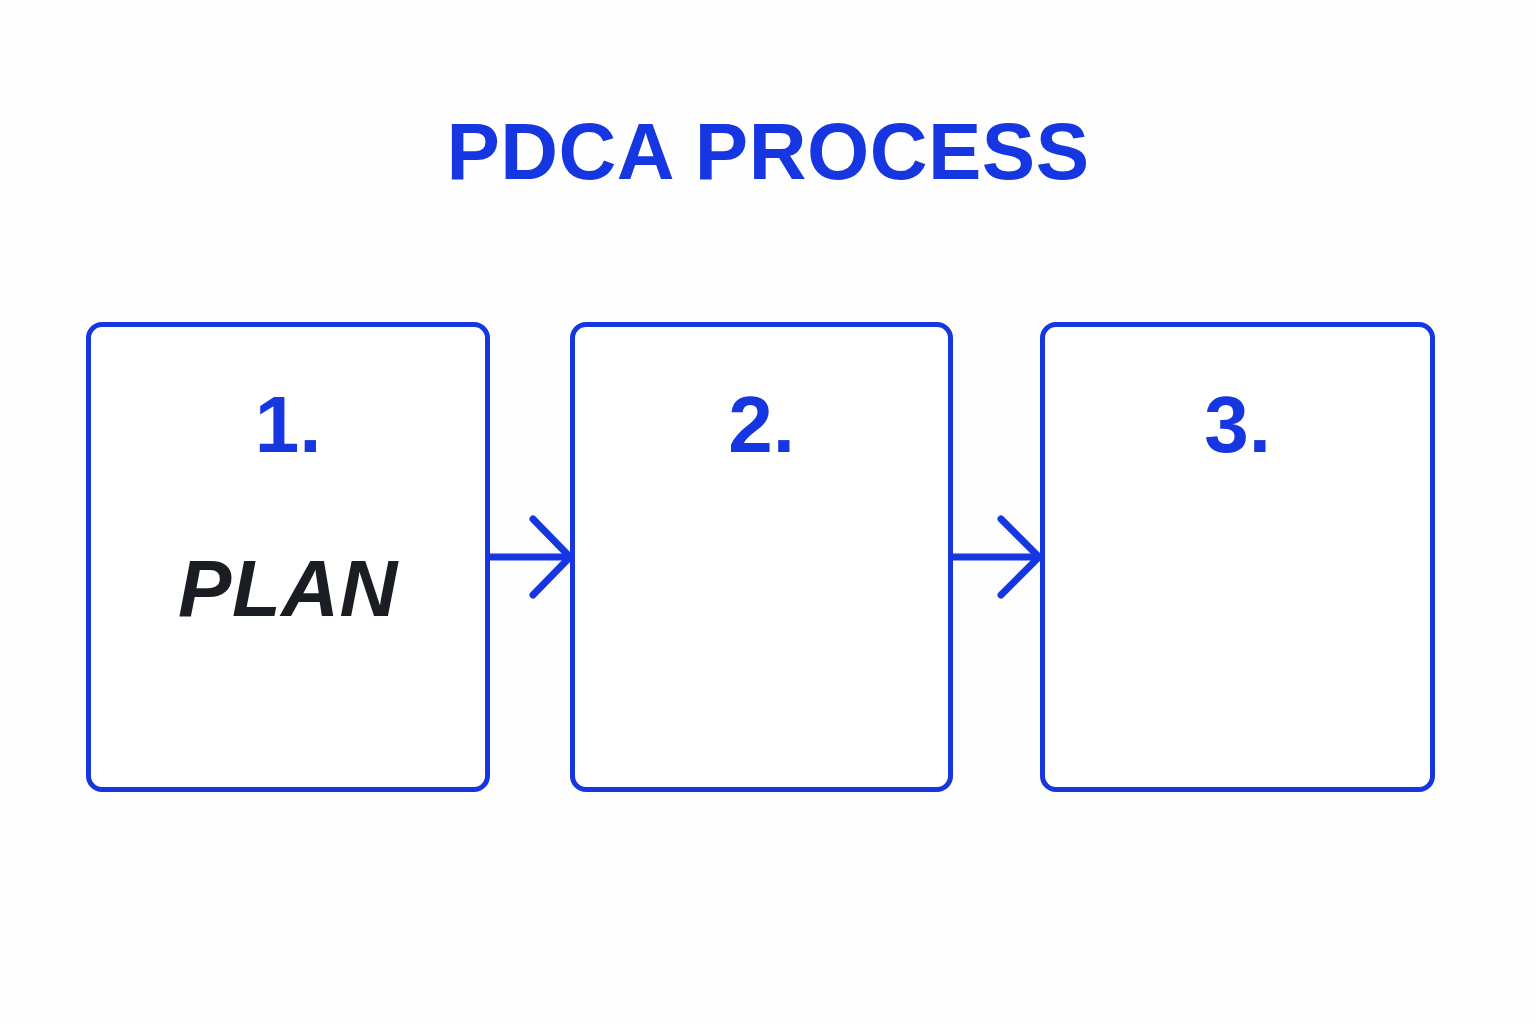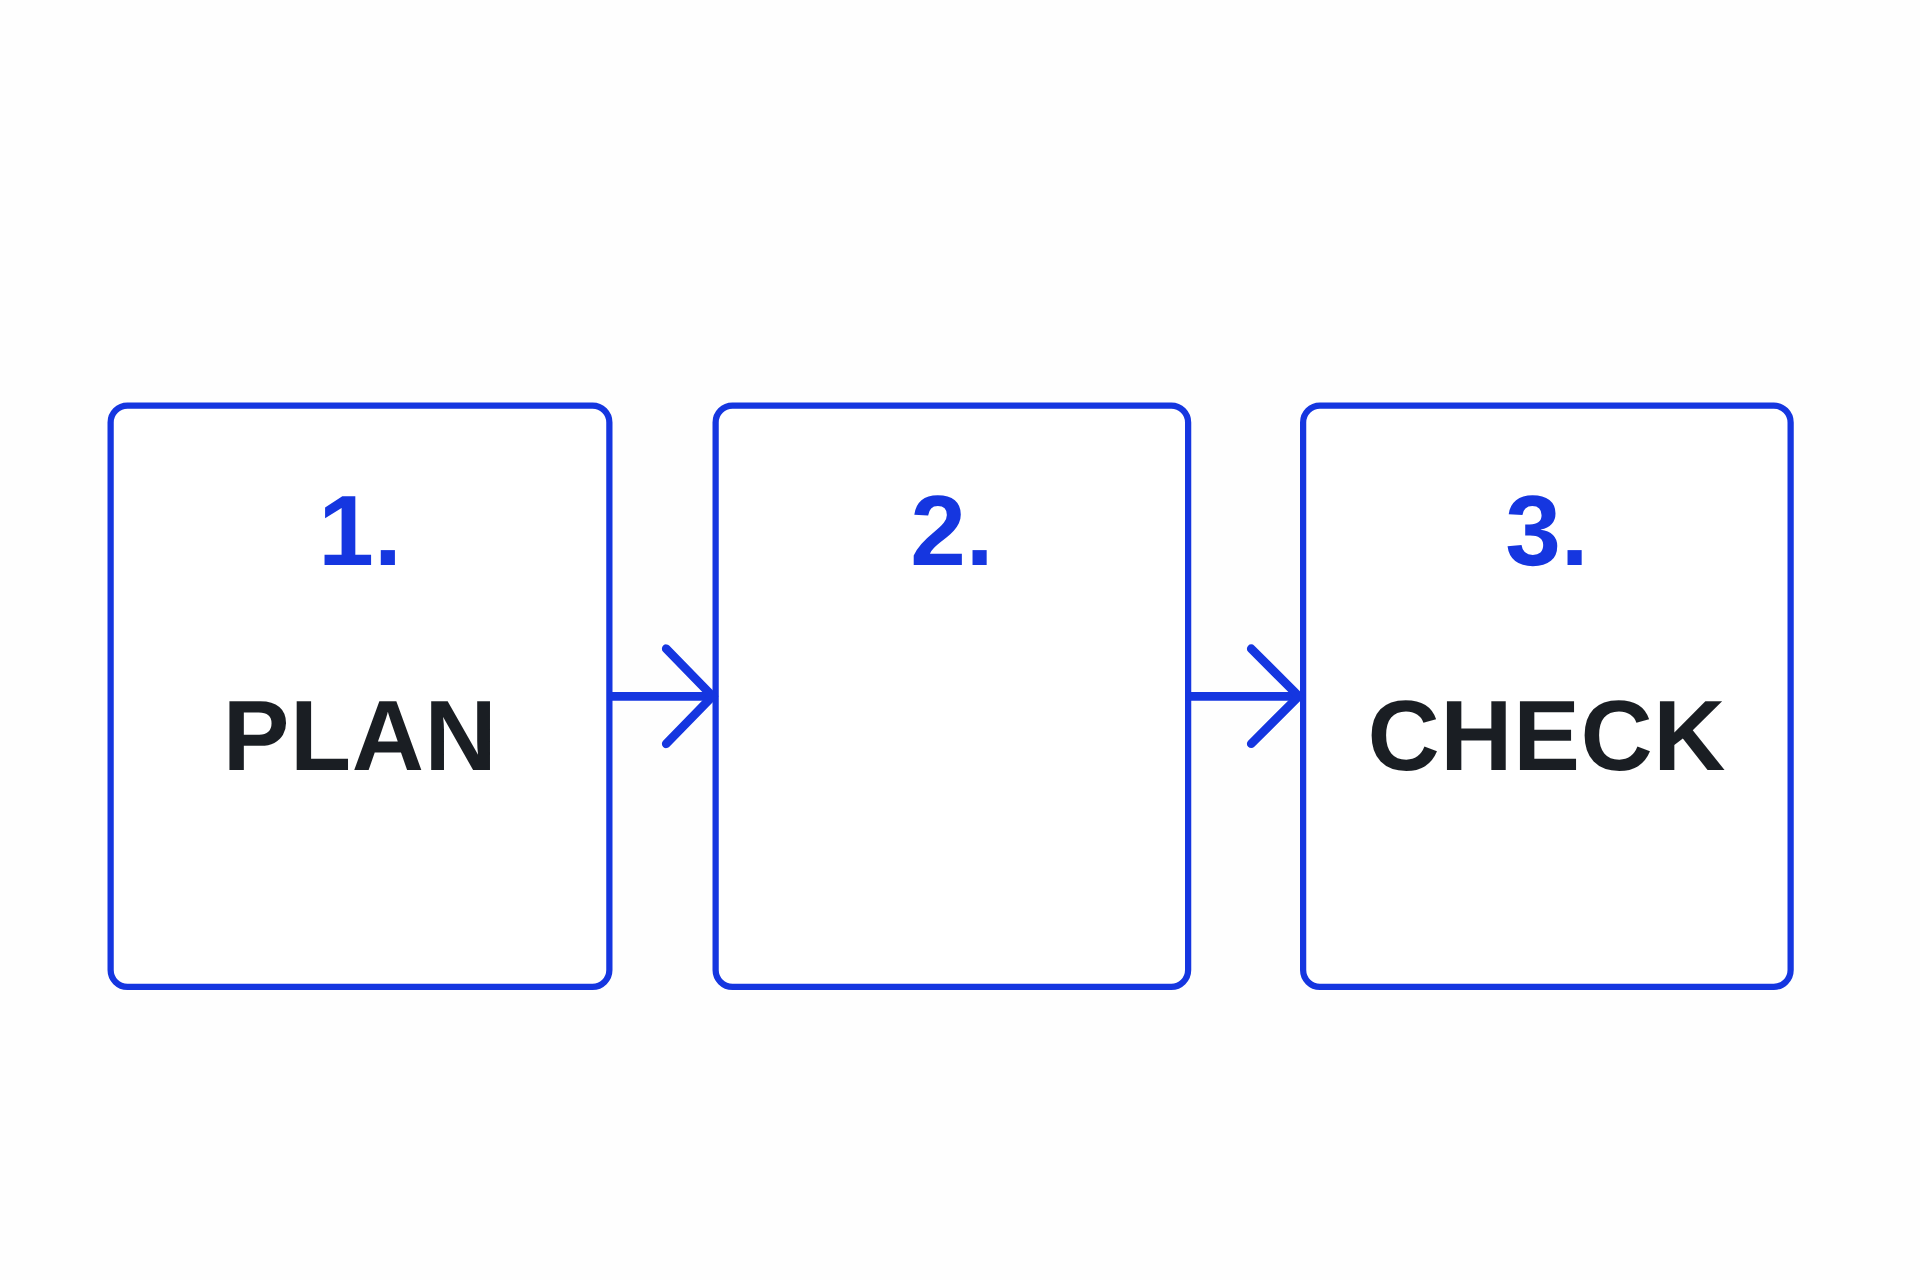--- a/index.html
+++ b/index.html
@@ -68,38 +68,40 @@
     position: absolute;
     left: 0;
     right: 0;
     top: 222px;
     text-align: center;
     font-size: 80px;
     font-weight: bold;
     color: #1a1e23;
     line-height: 1.0;
     letter-spacing: 0.5px;
+    font-style: italic;
   }
 
   
   .arrow-connector {
     position: absolute;
     top: 509px;
     height: 96px;
     z-index: 3;
     overflow: visible;
   }
   #arrow-connector-1 { left: 486px; width: 90px; }
   #arrow-connector-2 { left: 949px; width: 96px; }
 </style>
 </head>
 <body>
 
 <div id="canvas">
 
+  <div id="diagram-title">PDCA PROCESS</div>
 
   <div class="stage-box" id="stage-box-1">
     <div class="stage-number">1.</div>
     <div class="stage-label">PLAN</div>
   </div>
 
   <div class="arrow-connector" id="arrow-connector-1">
     <svg width="90" height="96" viewBox="0 0 90 96">
       <line x1="0" y1="48" x2="84" y2="48" stroke="#1536e0" stroke-width="7" stroke-linecap="butt"></line>
       <polyline points="47,10 84,48 47,86" fill="none" stroke="#1536e0" stroke-width="7" stroke-linecap="round" stroke-linejoin="miter"></polyline>
@@ -112,16 +114,15 @@
 
   <div class="arrow-connector" id="arrow-connector-2">
     <svg width="96" height="96" viewBox="0 0 96 96">
       <line x1="0" y1="48" x2="90" y2="48" stroke="#1536e0" stroke-width="7" stroke-linecap="butt"></line>
       <polyline points="52,10 90,48 52,86" fill="none" stroke="#1536e0" stroke-width="7" stroke-linecap="round" stroke-linejoin="miter"></polyline>
     </svg>
   </div>
 
   <div class="stage-box" id="stage-box-3">
     <div class="stage-number">3.</div>
-    <div class="stage-label">CHECK</div>
   </div>
 
 </div>
 
 </body></html>

